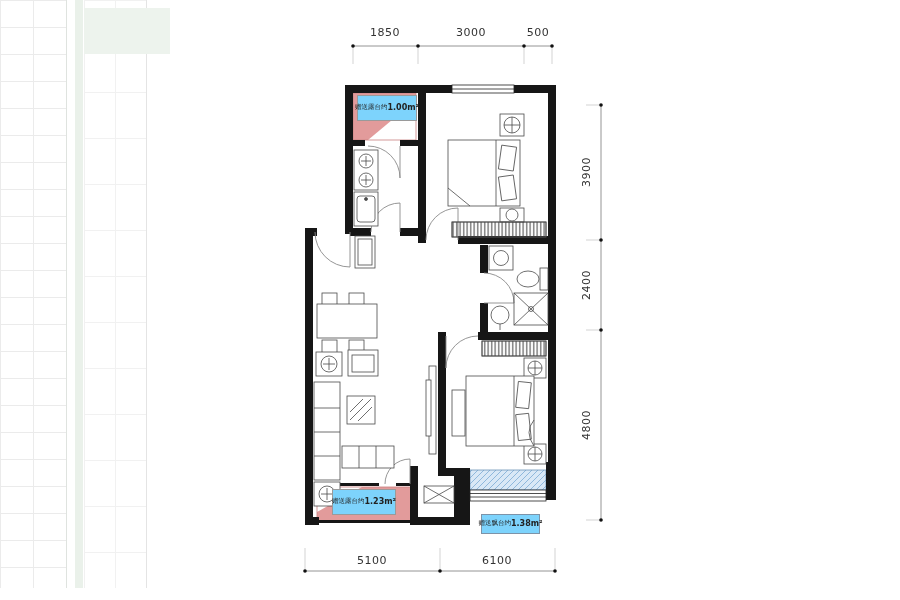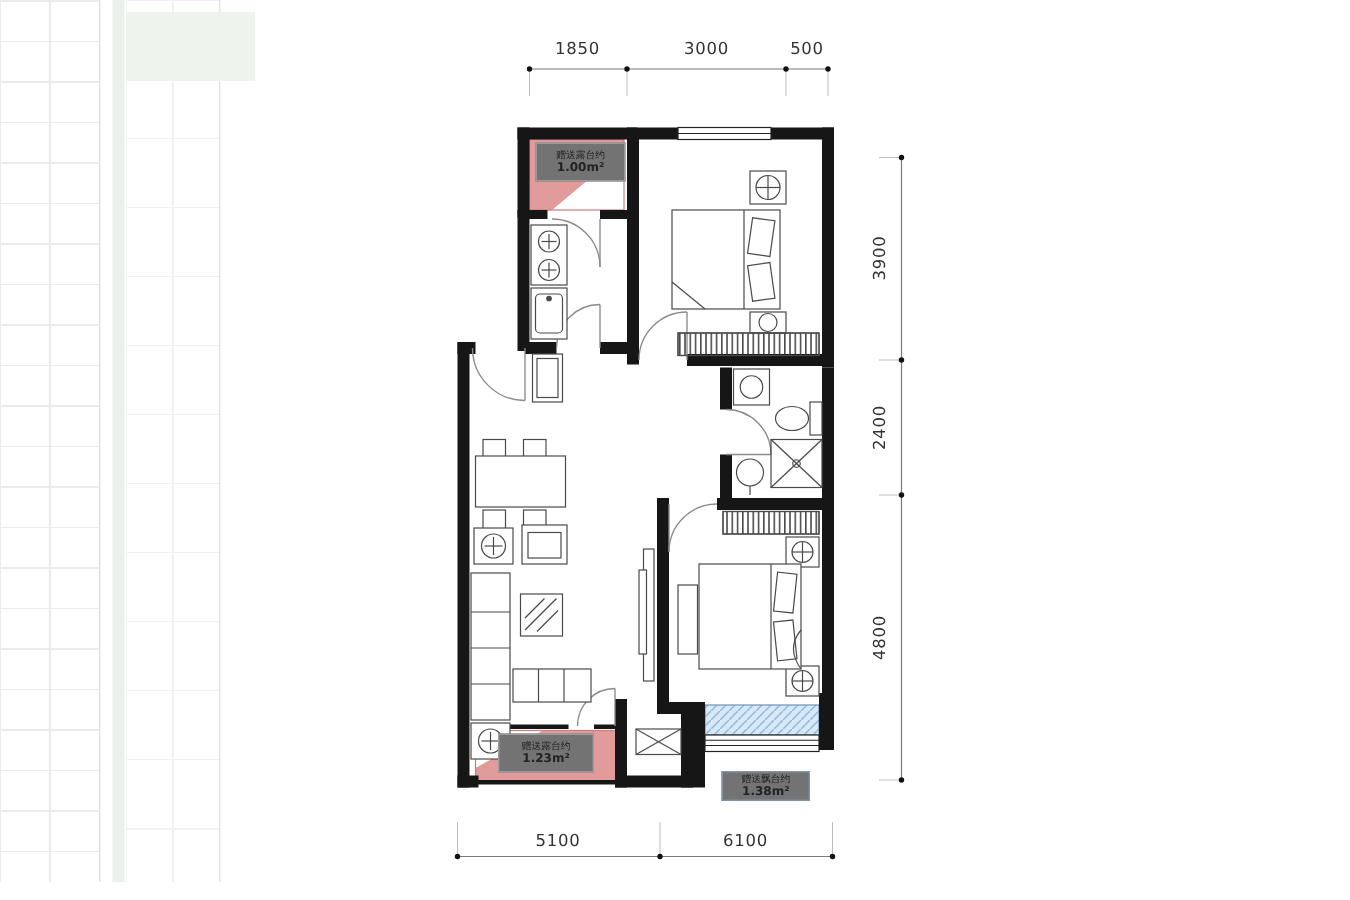--- a/index.html
+++ b/index.html
@@ -25,22 +25,22 @@
     border-right:1px solid #e4e4e4;
   }
   .green-tint{position:absolute;left:84px;top:8px;width:86px;height:46px;background:#edf3ed;pointer-events:none;}
   svg.plan{position:absolute;left:0;top:0;}
   .dim-label{
     position:absolute;width:60px;height:14px;line-height:14px;
     text-align:center;font-size:11px;color:#333;letter-spacing:0.5px;
   }
   .dim-label.rot{transform:rotate(-90deg);}
   .area-label{
-    position:absolute;background:#737373;border:1px solid #9a9a9a;
-    display:flex;flex-direction:column;align-items:center;justify-content:center;
+    position:absolute;background:#7dd3fc;border:1px solid #9a9a9a;
+    display:flex;flex-direction:row;align-items:center;justify-content:center;
     text-align:center;color:#222;line-height:1.15;
   }
   .area-label .nm{font-size:6.5px;white-space:nowrap;}
   .area-label .vl{font-size:8px;font-weight:bold;white-space:nowrap;}
   .lbl-balcony-top{left:357px;top:95px;width:58px;height:24px;}
   .lbl-balcony-bottom{left:332px;top:489px;width:62px;height:24px;}
   .lbl-bay{left:481px;top:471px;width:57px;height:18px;border-color:#7d93a8;margin-top:43px;}
 </style>
 </head>
 <body>

